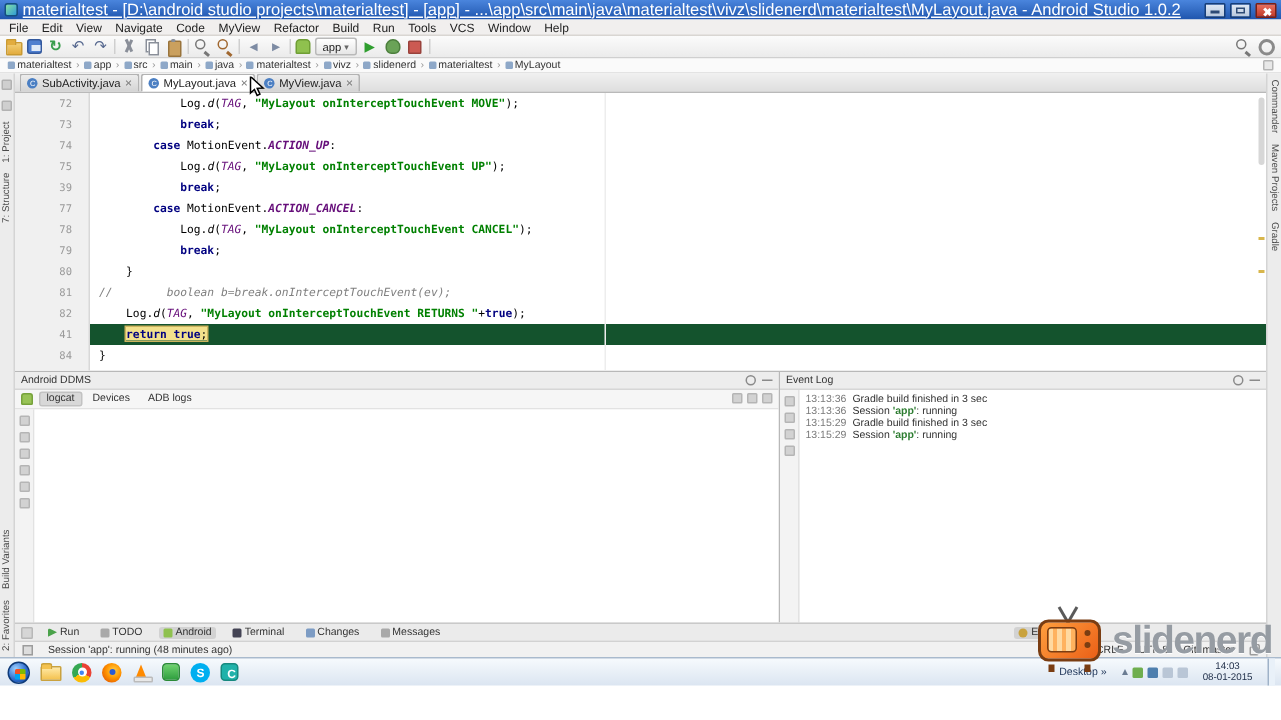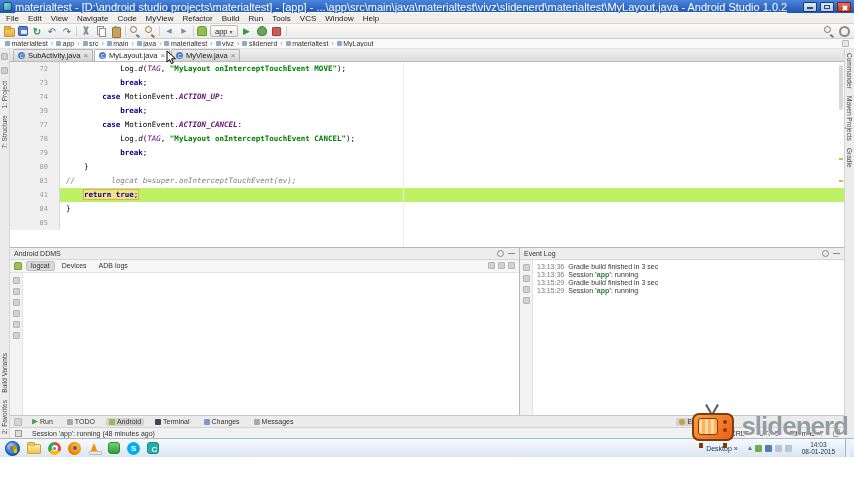--- a/index.html
+++ b/index.html
@@ -96,21 +96,21 @@
   .tab-close{color:#777;font-size:8px;line-height:6px;}
   .tab-close::before{content:"×";}
 
   
   .editor{height:197px;background:#fff;position:relative;overflow:hidden;
     font-family:"DejaVu Sans Mono",monospace;font-size:7.5px;}
   .line{display:flex;height:14px;line-height:14px;}
   .ln-gutter{width:50px;flex:0 0 50px;background:#f0f0f0;border-right:1px solid #d8d8d8;
     color:#999;text-align:right;padding-right:11px;font-size:7px;}
   .ln-code{flex:1;white-space:pre;color:#000;padding-left:6px;}
-  .line.sel .ln-code{background:#bef264;}
+  .line.sel .ln-code{background:#14532d;}
   .sel-box{background:#f3e18c;box-shadow:0 0 0 1px #cdb45f;}
   .tk-k{color:#000080;font-weight:bold;}
   .tk-s{color:#008000;font-weight:bold;}
   .tk-f{color:#660e7a;font-style:italic;}
   .tk-c{color:#660e7a;font-style:italic;font-weight:bold;}
   .tk-cm{color:#808080;font-style:italic;}
   .tk-m{font-style:italic;}
   .tk-em{color:#2e7d32;font-weight:bold;}
   .margin-line{position:absolute;left:393px;top:0;bottom:0;width:1px;background:#ededed;}
   .edscroll{position:absolute;right:1px;top:3px;width:4px;height:45px;background:#d7d7d7;border-radius:2px;}
@@ -374,20 +374,24 @@
             </div>
             <div class="line">
               <div class="ln-gutter">73</div>
               <div class="ln-code">            <span><span class="tk-k">break</span><span>;</span></span></div>
             </div>
             <div class="line">
               <div class="ln-gutter">74</div>
               <div class="ln-code">        <span><span class="tk-k">case </span><span>MotionEvent.</span><span class="tk-c">ACTION_UP</span><span>:</span></span></div>
             </div>
             <div class="line">
+              <div class="ln-gutter">75</div>
+              <div class="ln-code">            <span><span>Log.</span><span class="tk-m">d</span><span>(</span><span class="tk-f">TAG</span><span>, </span><span class="tk-s">"MyLayout onInterceptTouchEvent UP"</span><span>);</span></span></div>
+            </div>
+            <div class="line">
               <div class="ln-gutter">39</div>
               <div class="ln-code">            <span><span class="tk-k">break</span><span>;</span></span></div>
             </div>
             <div class="line">
               <div class="ln-gutter">77</div>
               <div class="ln-code">        <span><span class="tk-k">case </span><span>MotionEvent.</span><span class="tk-c">ACTION_CANCEL</span><span>:</span></span></div>
             </div>
             <div class="line">
               <div class="ln-gutter">78</div>
               <div class="ln-code">            <span><span>Log.</span><span class="tk-m">d</span><span>(</span><span class="tk-f">TAG</span><span>, </span><span class="tk-s">"MyLayout onInterceptTouchEvent CANCEL"</span><span>);</span></span></div>
@@ -395,21 +399,25 @@
             <div class="line">
               <div class="ln-gutter">79</div>
               <div class="ln-code">            <span><span class="tk-k">break</span><span>;</span></span></div>
             </div>
             <div class="line">
               <div class="ln-gutter">80</div>
               <div class="ln-code">    <span><span>}</span></span></div>
             </div>
             <div class="line">
               <div class="ln-gutter">81</div>
-              <div class="ln-code"><span><span class="tk-cm">//        logcat b=super.onInterceptTouchEvent(ev);</span></span></div>
+              <div class="ln-code"><span><span class="tk-cm">//        boolean b=break.onInterceptTouchEvent(ev);</span></span></div>
+            </div>
+            <div class="line">
+              <div class="ln-gutter">82</div>
+              <div class="ln-code">    <span><span>Log.</span><span class="tk-m">d</span><span>(</span><span class="tk-f">TAG</span><span>, </span><span class="tk-s">"MyLayout onInterceptTouchEvent RETURNS "</span><span>+</span><span class="tk-k">true</span><span>);</span></span></div>
             </div>
             <div class="line sel">
               <div class="ln-gutter">41</div>
               <div class="ln-code">    <span class="sel-box"><span class="tk-k">return </span><span class="tk-k">true</span><span>;</span></span></div>
             </div>
             <div class="line">
               <div class="ln-gutter">84</div>
               <div class="ln-code"><span><span>}</span></span></div>
             </div>
             <div class="line">

